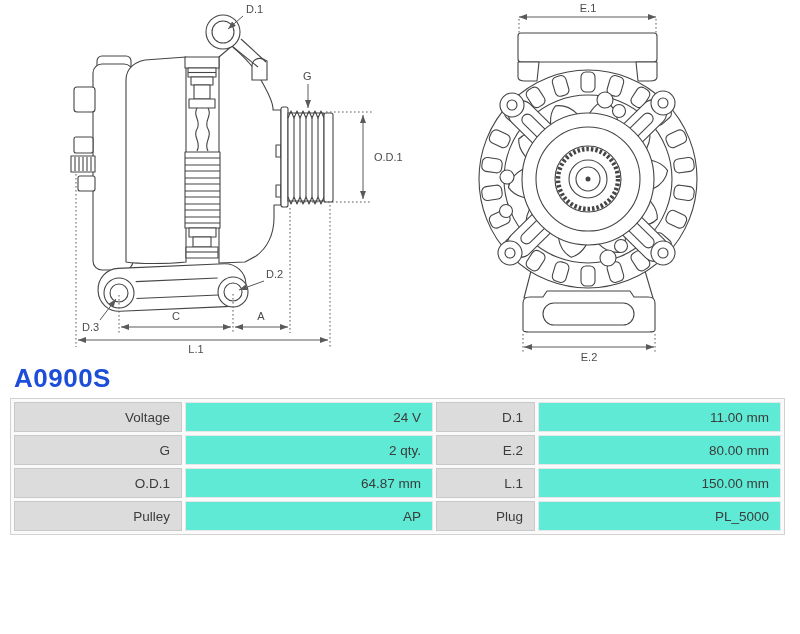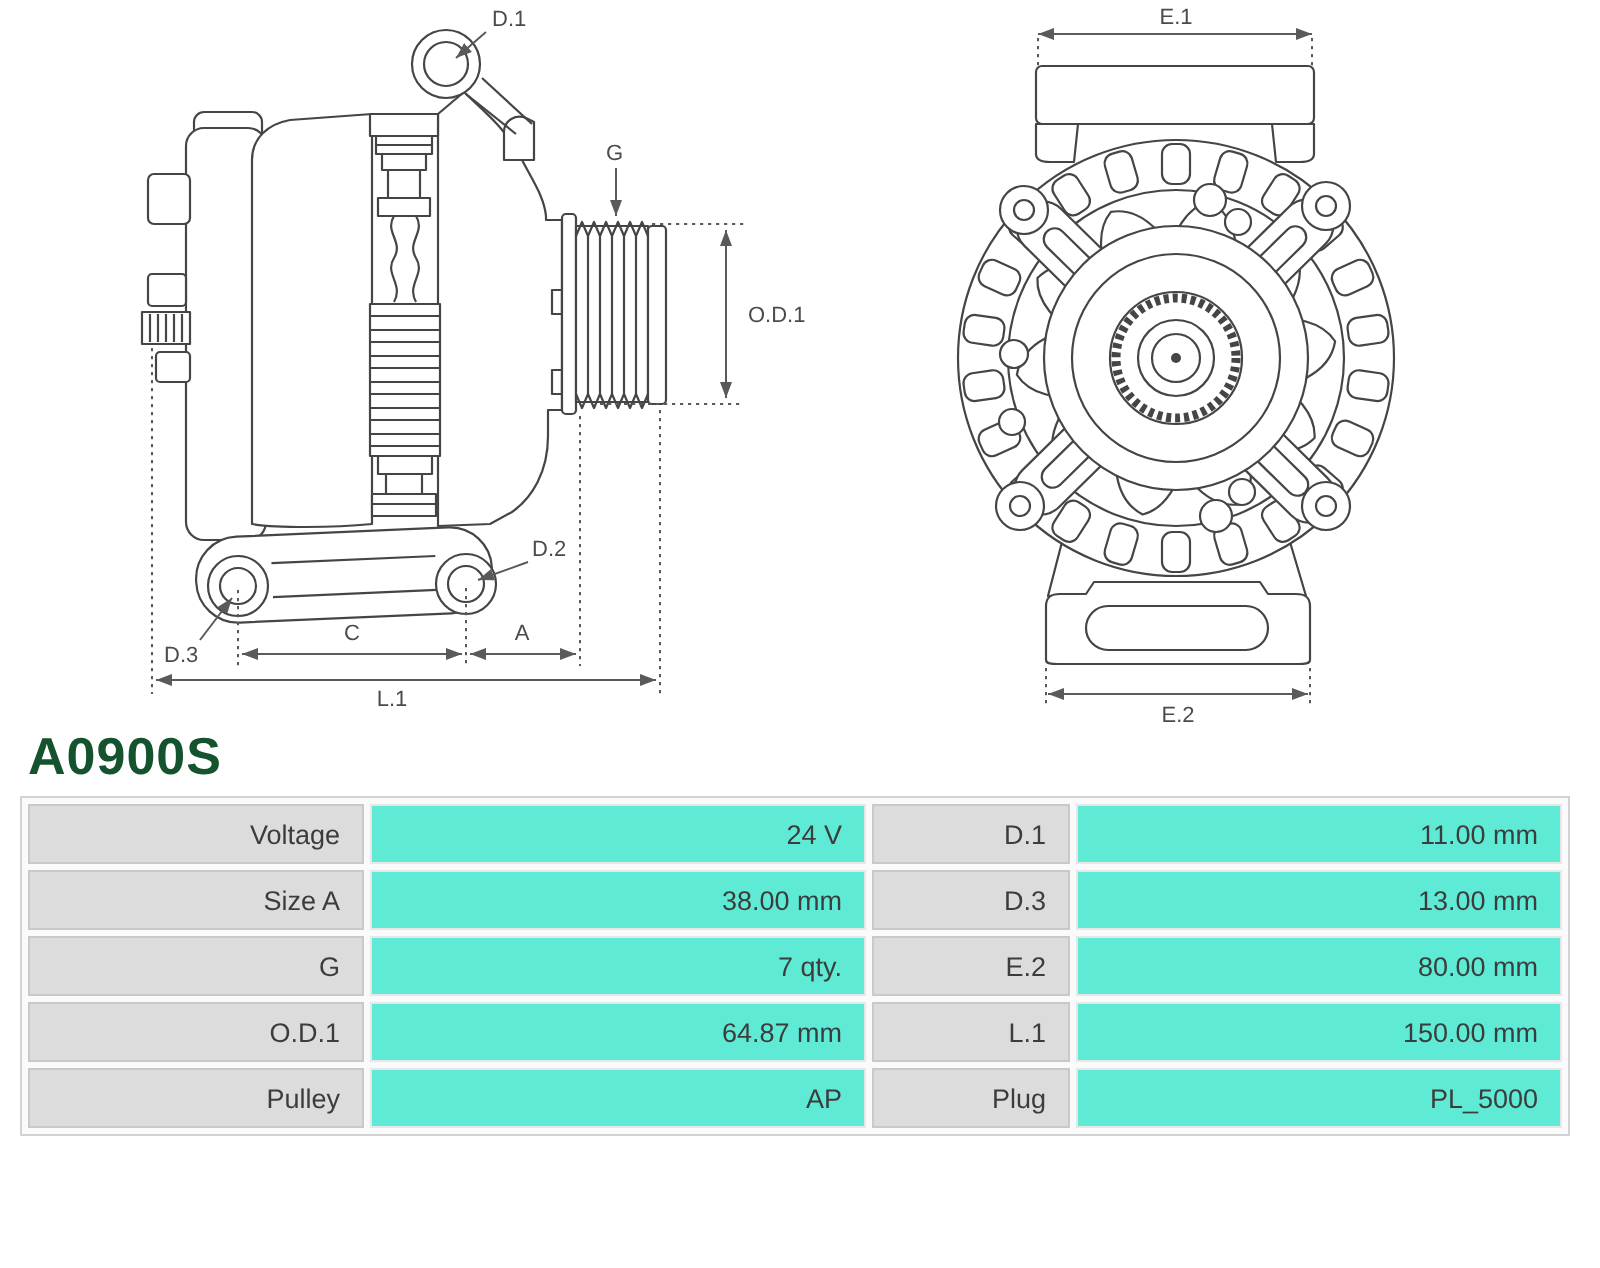--- a/index.html
+++ b/index.html
@@ -10,21 +10,21 @@
   .dw line{stroke:#454545;stroke-width:1.1;fill:none;}
   .dw .ln{fill:none;}
   .dw .teeth{fill:none;stroke-dasharray:2.5 2;stroke-width:4.5;}
   .dw .darkdot{fill:#454545;stroke:none;}
   
   .dim{stroke:#5a5a5a;stroke-width:1;fill:none;}
   .dsh{stroke:#5a5a5a;stroke-width:1;stroke-dasharray:1.6 2.4;fill:none;}
   text.lb{font:11px "Liberation Sans",sans-serif;fill:#4b4b4b;stroke:none;}
   text.lbm{text-anchor:middle;}
   
-  .code{margin:2px 0 6px 14px;font-size:26px;line-height:28px;font-weight:600;letter-spacing:.5px;color:#14532d;}
+  .code{margin:2px 0 6px 14px;font-size:26px;line-height:28px;font-weight:600;letter-spacing:.5px;color:#1d4ed8;}
   
   table.spec{margin-left:10px;width:773px;table-layout:fixed;border-collapse:separate;border-spacing:3px;border:1px solid #d2d2d2;background:#fafafa;}
   table.spec td{box-sizing:border-box;height:30px;padding:0 11px 0 4px;font-size:13.5px;color:#3c3c3c;text-align:right;vertical-align:middle;white-space:nowrap;overflow:hidden;}
   td.lab{background:#dcdcdc;border:1px solid #c9c9c9;}
   td.val{background:#5eead4;border:1px solid #e7e7e7;}
 </style>
 </head>
 <body>
 
 <div class="diagram-wrap">
@@ -279,28 +279,22 @@
       <col style="width:243px">
     </colgroup>
   <tbody>
     <tr>
       <td class="lab">Voltage</td>
       <td class="val">24 V</td>
       <td class="lab">D.1</td>
       <td class="val">11.00 mm</td>
     </tr>
     <tr>
-      <td class="lab">Size A</td>
-      <td class="val">38.00 mm</td>
-      <td class="lab">D.3</td>
-      <td class="val">13.00 mm</td>
-    </tr>
-    <tr>
       <td class="lab">G</td>
-      <td class="val">7 qty.</td>
+      <td class="val">2 qty.</td>
       <td class="lab">E.2</td>
       <td class="val">80.00 mm</td>
     </tr>
     <tr>
       <td class="lab">O.D.1</td>
       <td class="val">64.87 mm</td>
       <td class="lab">L.1</td>
       <td class="val">150.00 mm</td>
     </tr>
     <tr>

